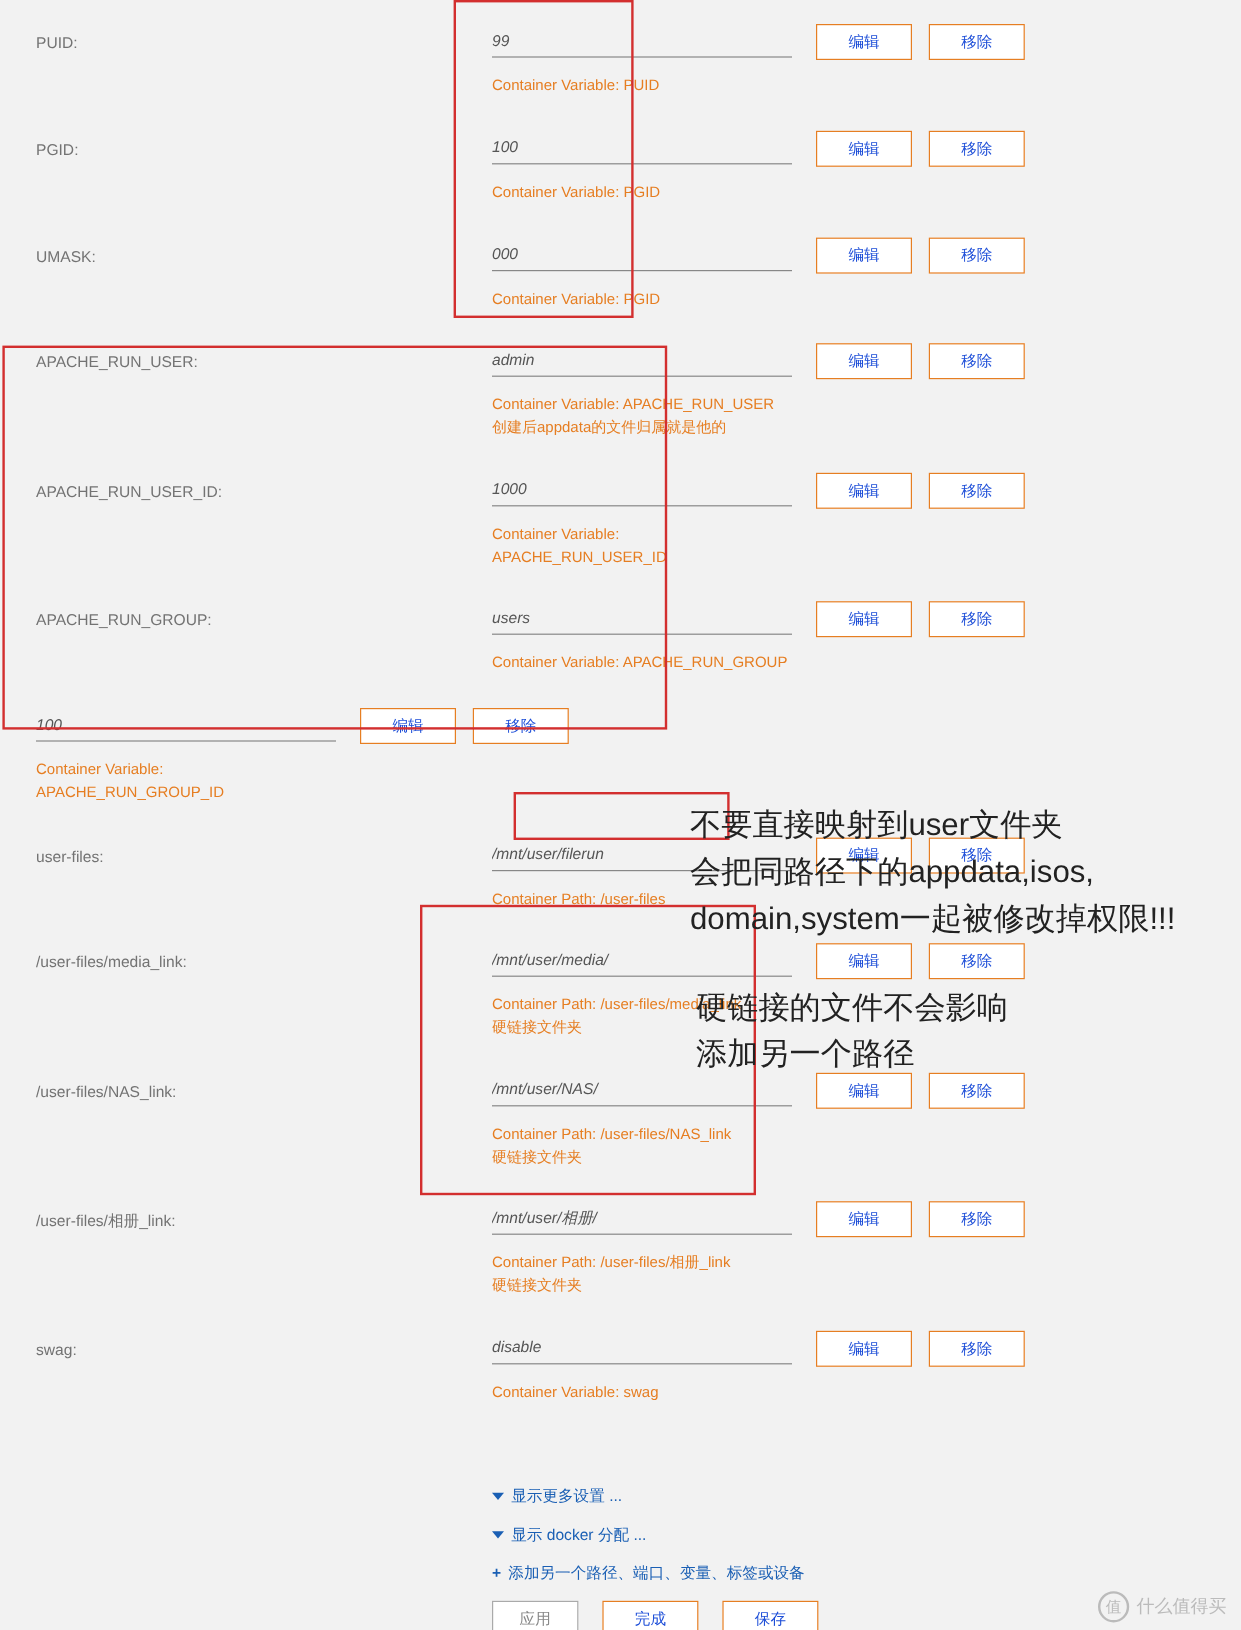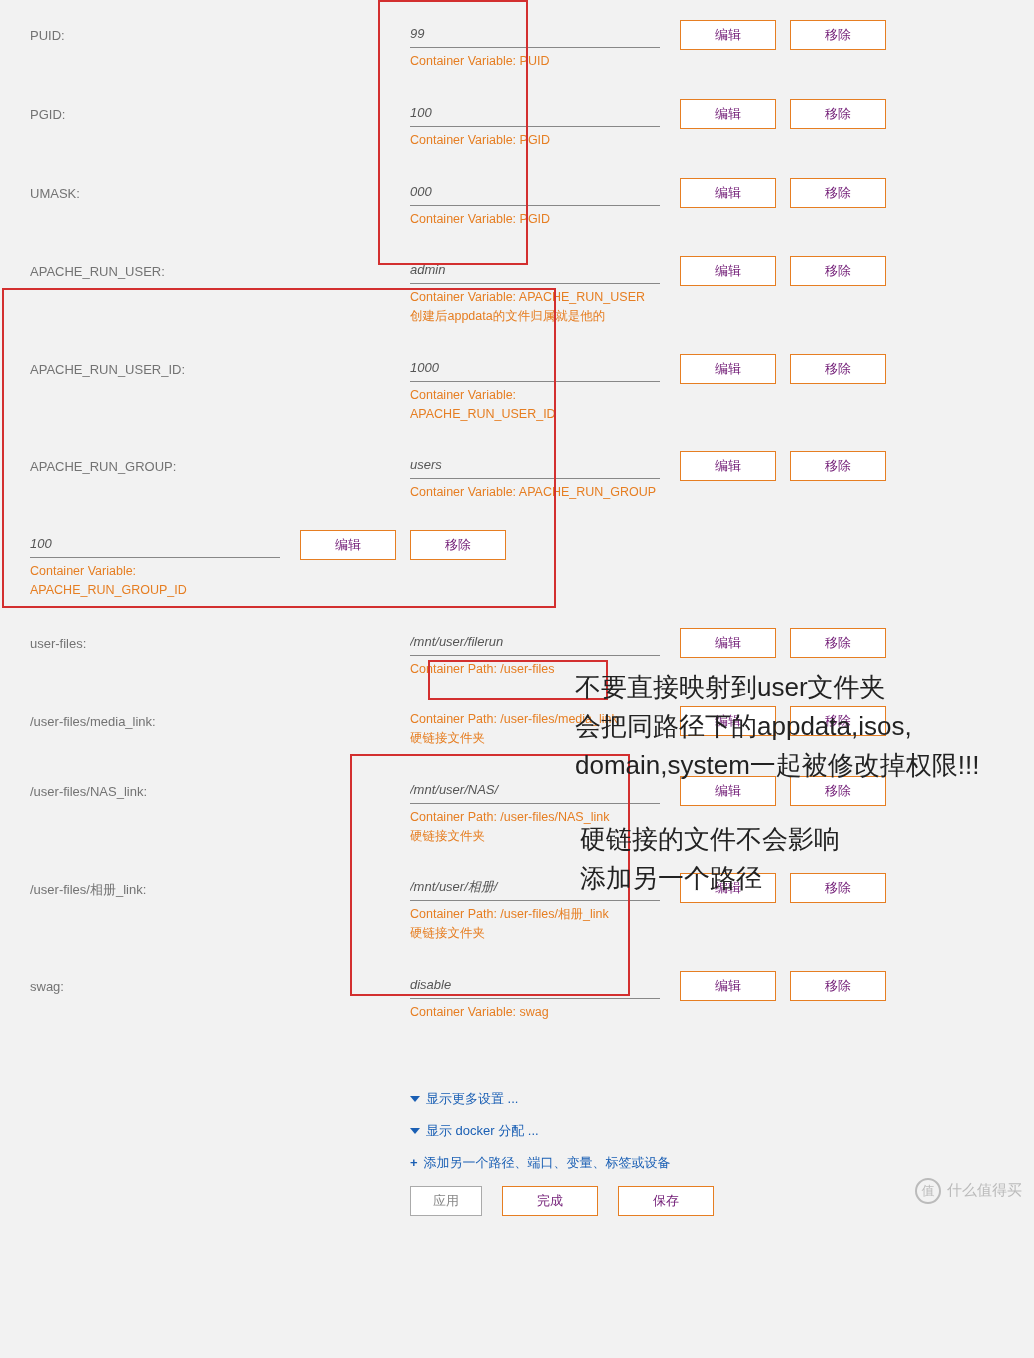--- a/index.html
+++ b/index.html
@@ -35,33 +35,33 @@
     background: transparent;
     font-size: 13px;
     padding: 6px 0;
     color: #555;
     outline: none;
     font-style: italic;
   }
   .helper {
     color: #e67e22;
     font-size: 12.5px;
-    margin-top: 4px;
+    margin-top: 14px;
     line-height: 1.5;
   }
   .btn-col {
     display: flex;
     gap: 14px;
     padding-top: 0;
   }
   .btn {
     border: 1px solid #e67e22;
-    color: #701a75;
+    color: #1d4ed8;
     background: #fff;
-    width: 96px;
+    width: 80px;
     height: 30px;
     font-size: 13px;
     cursor: pointer;
     display: flex;
     align-items: center;
     justify-content: center;
     text-align: center;
   }
   .actions-area {
     margin-left: 410px;
@@ -192,21 +192,21 @@
     <div class="row">
       <div class="label-col">user-files:</div>
       <div class="value-col"><input class="input-field" value="/mnt/user/filerun" style=""><div class="helper" style="white-space: pre-line;">Container Path: /user-files</div></div>
       <div class="btn-col">
         <div class="btn">编辑</div>
         <div class="btn">移除</div>
       </div>
     </div>
     <div class="row">
       <div class="label-col">/user-files/media_link:</div>
-      <div class="value-col"><div class="helper" style="white-space: pre-line;">Container Path: /user-files/media_link
+      <div class="value-col"><input class="input-field" value="/mnt/user/media/" style=""><div class="helper" style="white-space: pre-line;">Container Path: /user-files/media_link
 硬链接文件夹</div></div>
       <div class="btn-col">
         <div class="btn">编辑</div>
         <div class="btn">移除</div>
       </div>
     </div>
     <div class="row">
       <div class="label-col">/user-files/NAS_link:</div>
       <div class="value-col"><input class="input-field" value="/mnt/user/NAS/" style=""><div class="helper" style="white-space: pre-line;">Container Path: /user-files/NAS_link
 硬链接文件夹</div></div>

